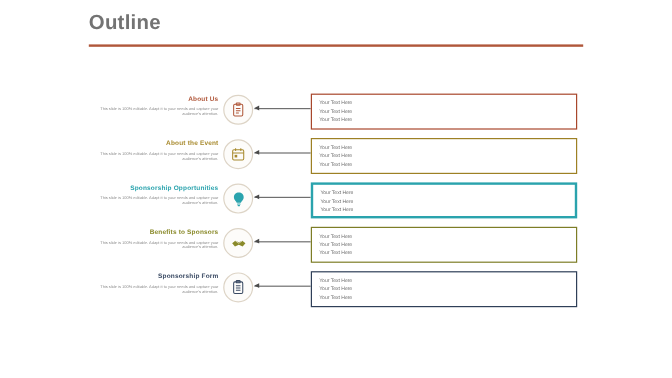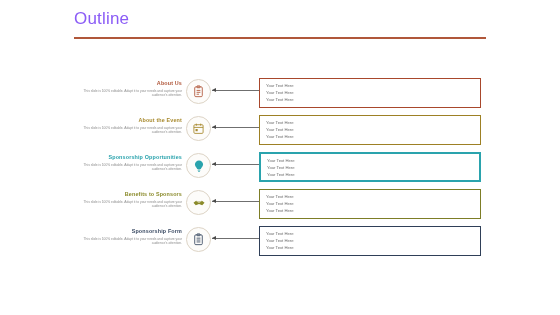--- a/index.html
+++ b/index.html
@@ -14,22 +14,22 @@
     overflow: hidden;
     position: relative;
   }
 
   
   .slide-title {
     position: absolute;
     left: 74px;
     top: 9px;
     font-size: 17px;
-    font-weight: normal;
-    color: #8b5cf6;
+    font-weight: bold;
+    color: #737373;
     letter-spacing: 0.2px;
   }
   .title-rule {
     position: absolute;
     left: 74px;
     top: 37px;
     width: 412px;
     height: 2px;
     background: #b0573a;
   }

